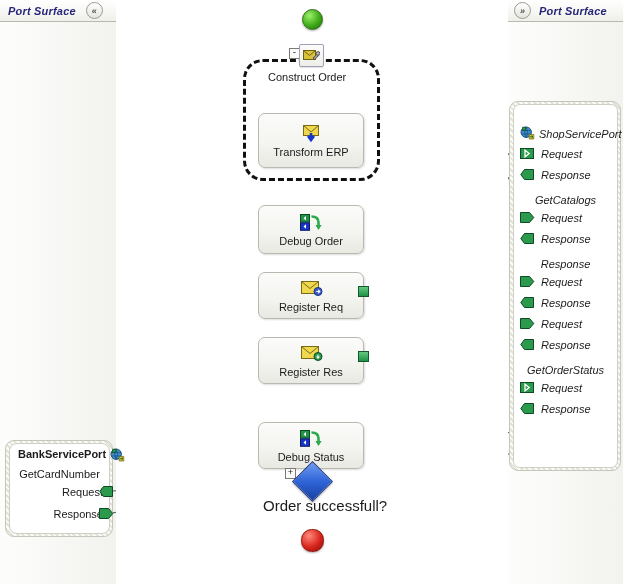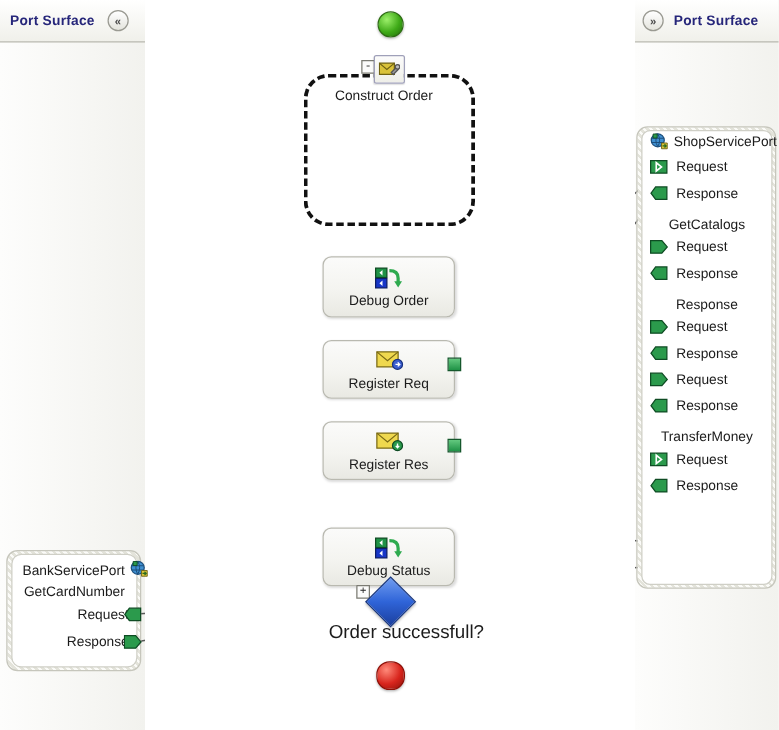--- a/index.html
+++ b/index.html
@@ -14,26 +14,27 @@
   
   .side-panel{
     position:absolute;top:0;bottom:0;
     background:linear-gradient(to right,#fdfdfc,#f2f2ee);
     overflow:hidden;
   }
   .side-panel.left{left:0;width:116px;border-right:1px solid #c9c9c0;}
   .side-panel.right{right:0;width:115px;border-left:1px solid #c9c9c0;}
 
   .panel-head{
-    position:absolute;top:0;left:0;right:0;height:34px;
+    position:absolute;top:0;left:0;right:0;height:22px;
     display:flex;align-items:center;
     background:linear-gradient(to bottom,#ffffff,#f0f0ea);
     border-bottom:1px solid #b8b8ae;
     font-size:11px;font-weight:bold;color:#26267a;
     box-sizing:border-box;
+    font-style:italic;
   }
   .panel-head.left{padding-left:8px;justify-content:flex-start;}
   .panel-head.right{padding-left:6px;}
   .panel-title{letter-spacing:.2px;white-space:nowrap;}
   .chev{
     width:15px;height:15px;border-radius:50%;
     border:1px solid #9a9a92;background:linear-gradient(to bottom,#ffffff,#e4e4dd);
     color:#4a4a4a;font-size:9px;font-weight:bold;
     display:flex;align-items:center;justify-content:center;
     cursor:pointer;
@@ -114,21 +115,22 @@
   .port-stub{
     position:absolute;width:11px;height:11px;box-sizing:border-box;
     background:linear-gradient(to bottom,#63c97f,#1f9246);
     border:1px solid #15572c;
   }
 
   
   .port-box{
     position:absolute;box-sizing:border-box;
     background:#ffffff;border:1px solid #cfcfc6;border-radius:7px;
-    padding:0 0;
+    padding:20px 0;
+    font-style:italic;
   }
   .port-box-hatch{
     position:absolute;box-sizing:border-box;border-radius:9px;
     background:repeating-linear-gradient(45deg,#e3e3da 0 2px,#fbfbf8 2px 4px);
     border:1px solid #c6c6bc;
   }
   .port-head{
     display:flex;align-items:center;gap:4px;
     font-size:11px;color:#1b1b1b;padding:1px 6px 2px 6px;white-space:nowrap;
   }
@@ -143,22 +145,22 @@
   
   .pin{width:15px;height:15px;flex:0 0 15px;position:relative;}
   .pin svg{display:block;}
 
   
   .bank-card{
     position:absolute;box-sizing:border-box;background:#ffffff;
     border:1px solid #cfcfc6;border-radius:8px;
   }
   .bank-title{
-    display:flex;align-items:flex-end;gap:4px;
-    font-size:11px;color:#1b1b1b;padding:4px 6px 2px 8px;
+    display:flex;align-items:flex-start;gap:4px;
+    font-size:11px;color:#1b1b1b;padding:4px 6px 2px 8px;font-weight:bold;
   }
   .bank-op{font-size:11px;color:#1b1b1b;padding:3px 8px 1px 8px;text-align:center;}
   .bank-row{
     display:flex;align-items:center;justify-content:flex-end;
     font-size:11px;color:#1b1b1b;height:22px;padding-right:6px;
   }
   .bank-pinwrap{position:absolute;}
 </style>
 </head>
 <body>
@@ -222,20 +224,30 @@
     <div class="icon-tile" style="left:183px;top:44px;">
       <svg width="17" height="15" viewBox="0 0 17 15">
         <rect x="0.5" y="2.5" width="12" height="9" fill="#d9c23a" stroke="#6f6212"></rect>
         <path d="M0.5,2.5 L6.5,7.5 L12.5,2.5" fill="none" stroke="#6f6212"></path>
         <path d="M10,10 l4,-4 1.6,1.6 -4,4 z" fill="#9a9a9a" stroke="#555"></path>
         <circle cx="15" cy="5.4" r="1.8" fill="#bdbdbd" stroke="#555"></circle>
       </svg>
     </div>
     <div class="scope-title" style="left:152px;top:71px;">Construct Order</div>
 
+    <div class="node" style="left:142px;top:113px;width:106px;height:55px;">
+      <div class="gi">
+        <svg width="22" height="19" viewBox="0 0 22 19">
+          <rect x="3.5" y="1.5" width="15" height="10" fill="#efd84e" stroke="#7a6a14"></rect>
+          <path d="M3.5,1.5 L11,8 L18.5,1.5" fill="none" stroke="#7a6a14"></path>
+          <path d="M11,9 l0,5 M8,12 l3,4 3,-4" fill="none" stroke="#1736c8" stroke-width="2.6"></path>
+        </svg>
+      </div>
+      <div class="label">Transform ERP</div>
+    </div>
 
     <div class="node" style="left:142px;top:272px;width:106px;height:47px;">
       <div class="gi">
         <svg width="23" height="18" viewBox="0 0 23 18">
           <rect x="1.5" y="2.5" width="17" height="12" fill="#efd84e" stroke="#7a6a14"></rect>
           <path d="M1.5,2.5 L10,9.5 L18.5,2.5" fill="none" stroke="#7a6a14"></path>
           <circle cx="18" cy="12.5" r="4" fill="#3c5fd0" stroke="#17307f"></circle>
           <path d="M16.4,12.5 l3,0 M18.2,10.9 l1.6,1.6 -1.6,1.6" fill="none" stroke="#ffffff" stroke-width="1.1"></path>
         </svg>
       </div>
@@ -373,21 +385,21 @@
     </div>
     <div class="op-row">
       <span class="pin">
         <svg width="15" height="15" viewBox="0 0 15 15">
             <path d="M13.5,2.5 L13.5,12.5 L4.5,12.5 L0.8,7.5 L4.5,2.5 z" fill="#2b9a4c" stroke="#0e4b23"></path>
           </svg>
       </span>
       <span>Response</span>
     </div>
 
-    <div class="op-name" style="padding-top:9px;">TransferMoney</div>
+    <div class="op-name" style="padding-top:9px;">GetOrderStatus</div>
     <div class="op-row">
       <span class="pin">
         <svg width="15" height="15" viewBox="0 0 15 15">
             <rect x="0.5" y="2.5" width="13" height="10" fill="#2b9a4c" stroke="#0e4b23"></rect>
             <path d="M5,4.2 L9.2,7.5 L5,10.8 z" fill="none" stroke="#ffffff" stroke-width="1.3"></path>
           </svg>
       </span>
       <span>Request</span>
     </div>
     <div class="op-row">

